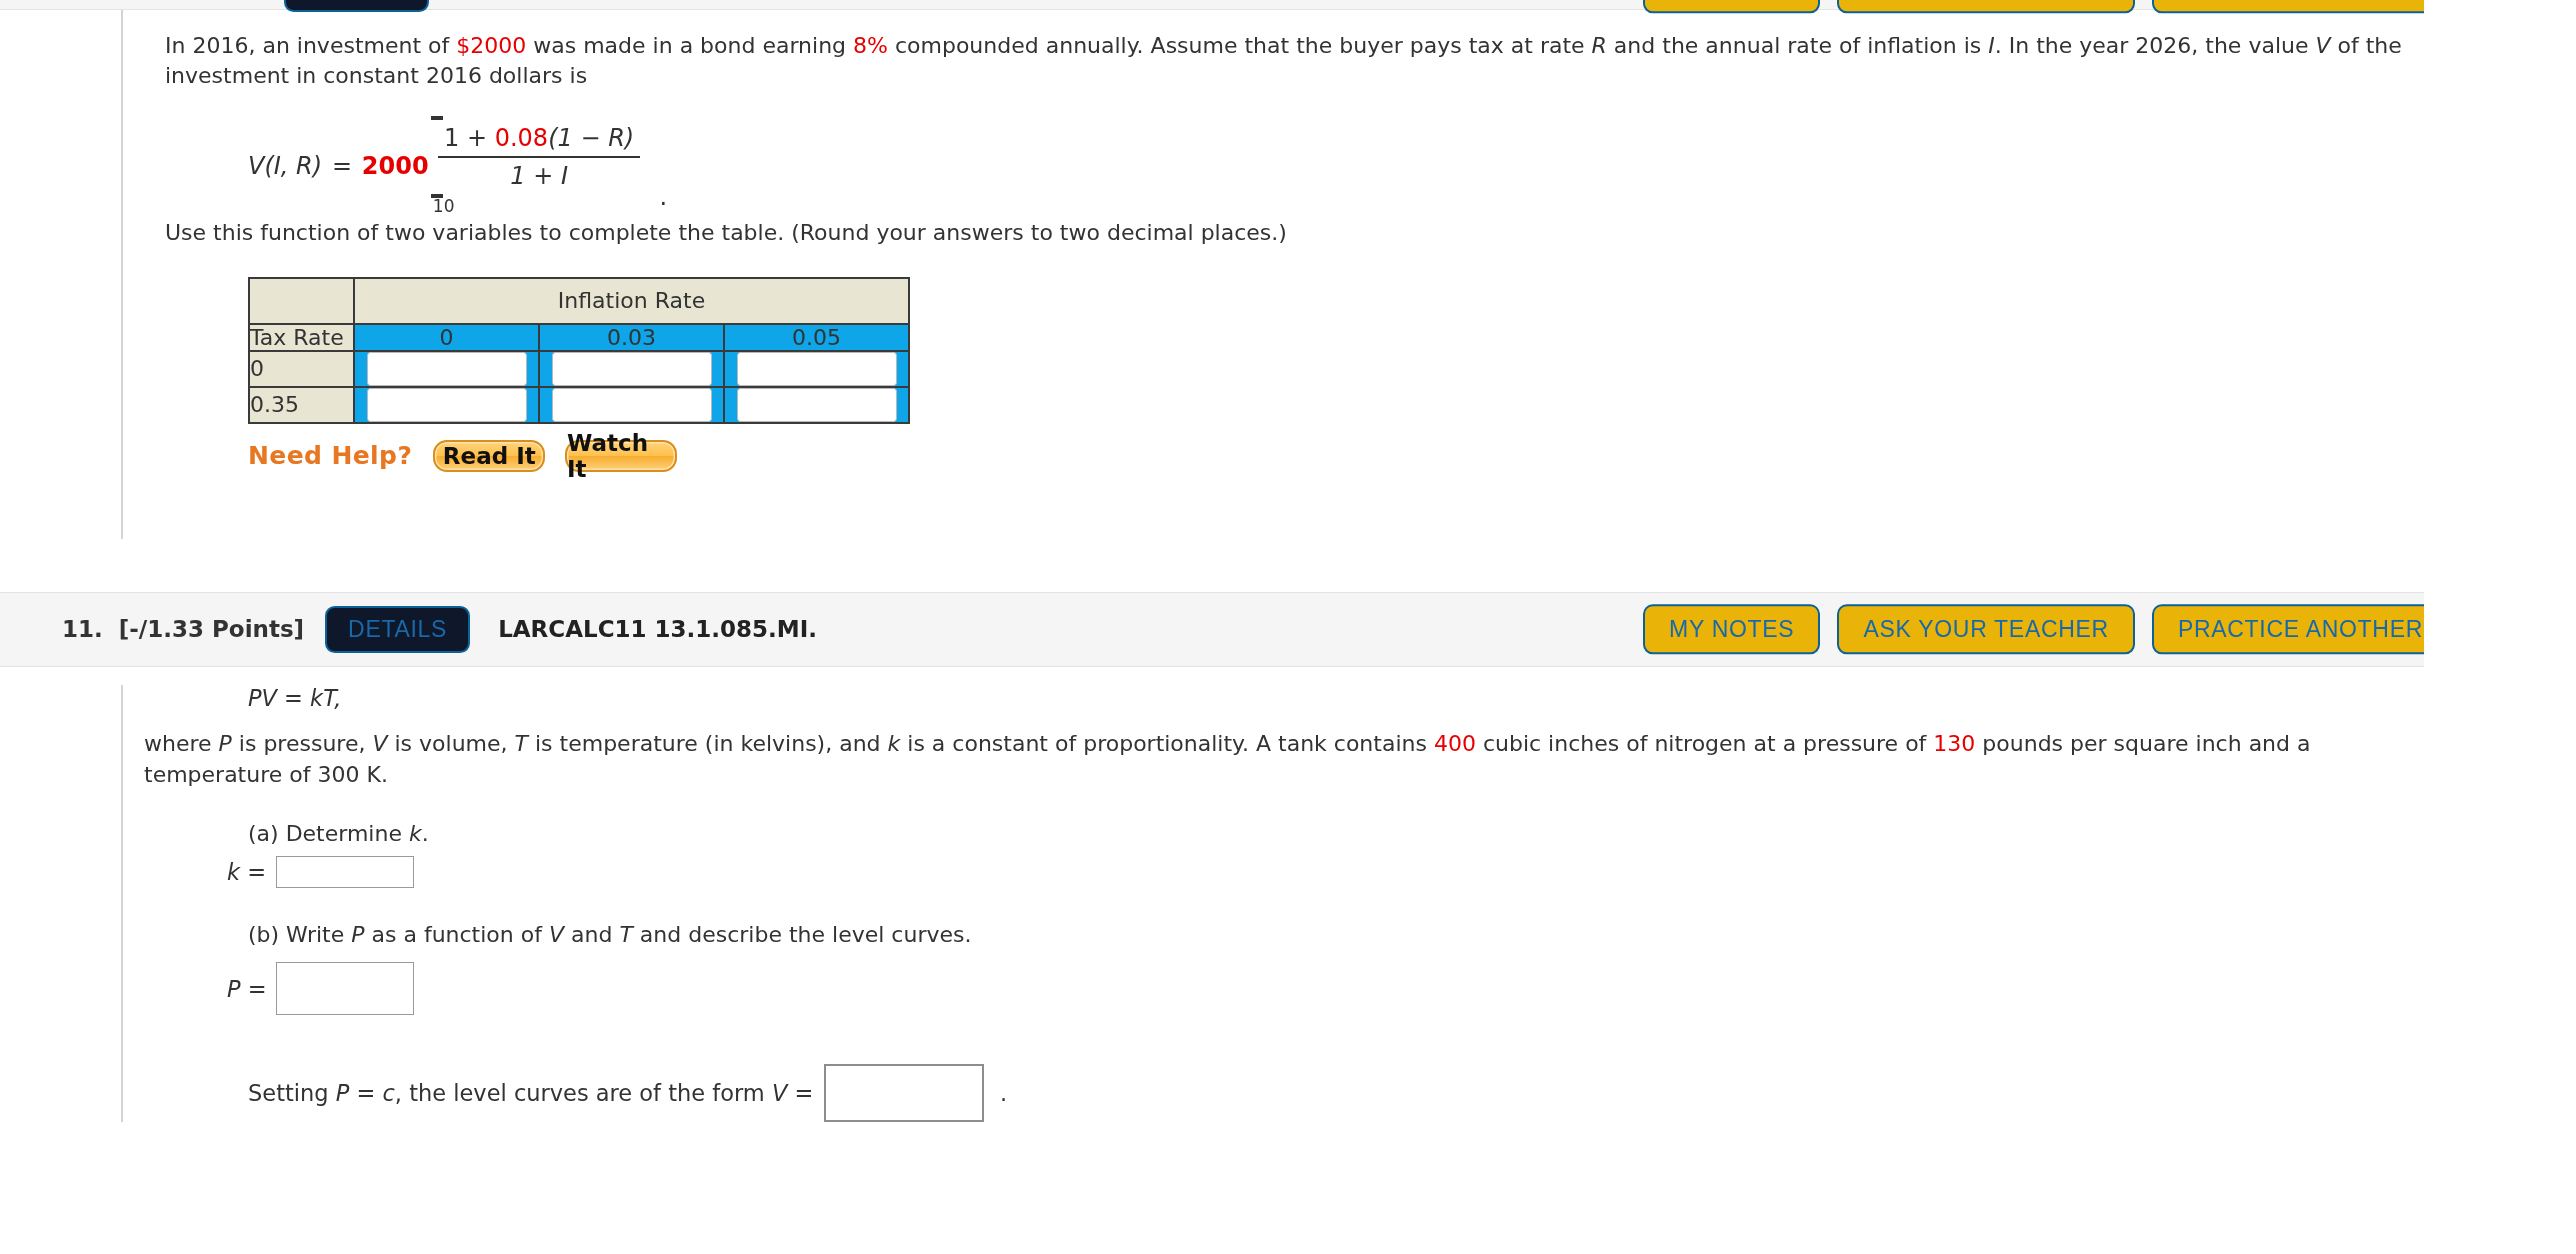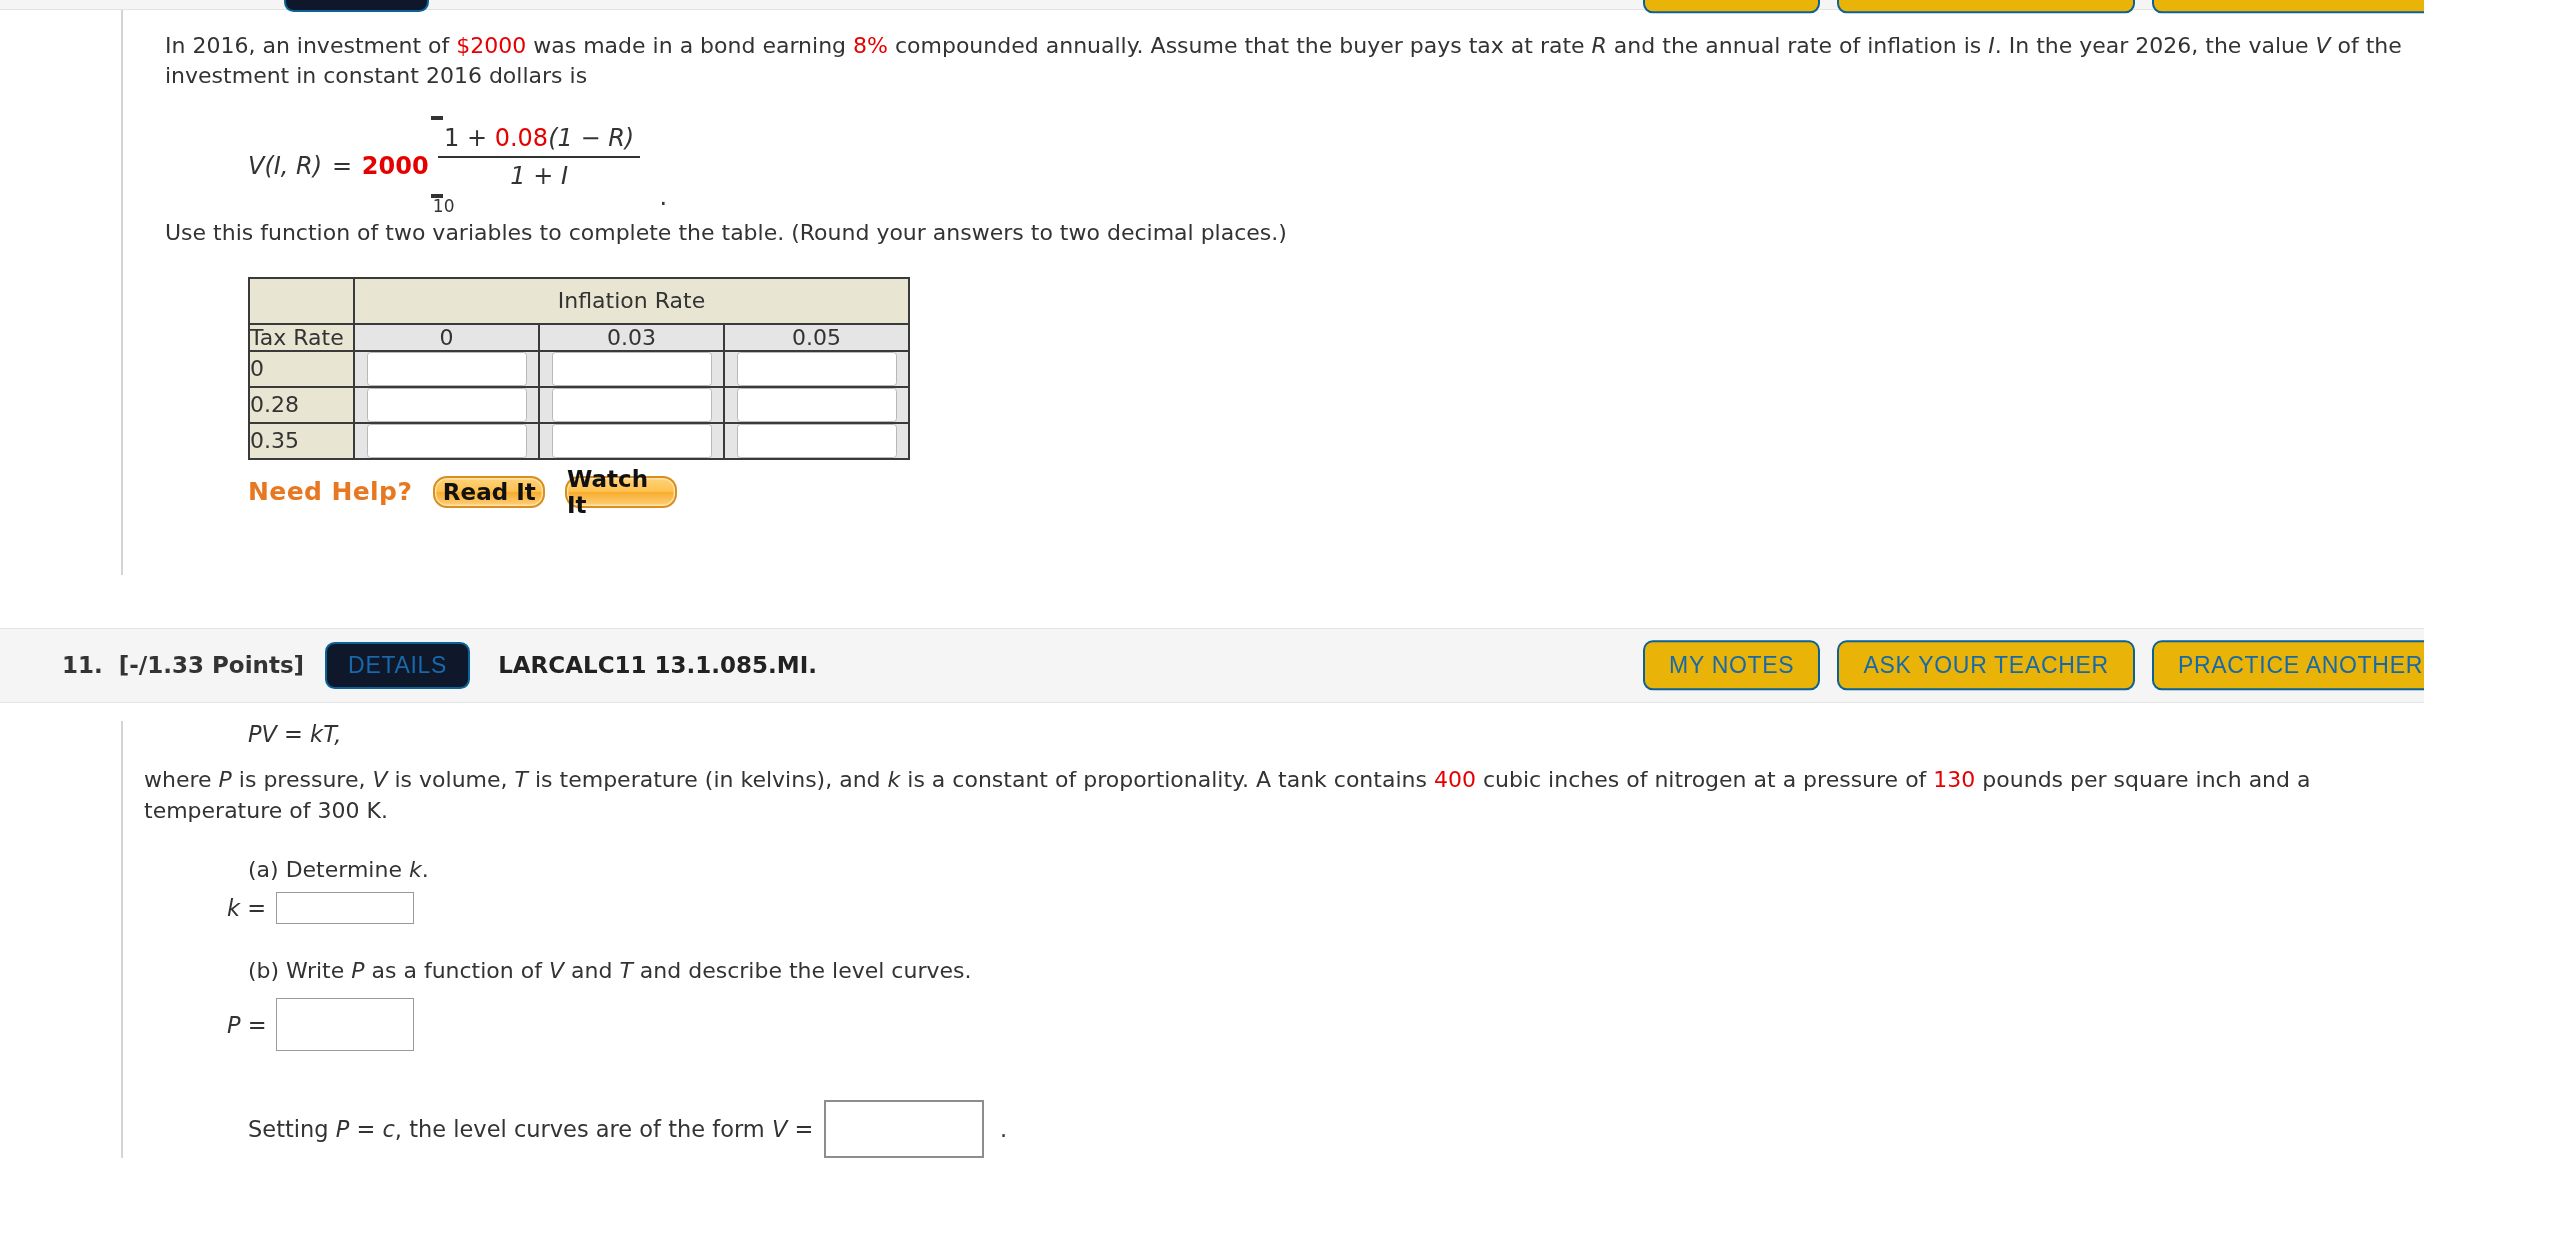--- a/index.html
+++ b/index.html
@@ -141,21 +141,21 @@
     align-self:flex-start;
     margin-left:1.4px;
     margin-top:-2.8px;
   }
   .period{margin-left:12.7px;align-self:flex-end;padding-bottom:4.2px;font-size:24px;}
 
   
   table.vtable{
     border-collapse:collapse;
     margin:28px 0 0 83px;
-    background:#e5e5e5;
+    background:#0ea5e9;
   }
   table.vtable td,table.vtable th{
     border:2.1px solid #3a3a3a;
     font-weight:normal;
     font-size:22px;
     color:#333;
     padding:0;
   }
   .th-bg{background:#e8e6d2;}
   .corner{width:103px;height:44px;}
@@ -329,26 +329,20 @@
           <td class="colhdr">0.03</td>
           <td class="colhdr">0.05</td>
         </tr>
         <tr>
           <td class="th-bg rowlbl">0</td>
           <td class="incell"><span class="tblinput"></span></td>
           <td class="incell"><span class="tblinput"></span></td>
           <td class="incell"><span class="tblinput"></span></td>
         </tr>
         <tr>
-          <td class="th-bg rowlbl">0.28</td>
-          <td class="incell"><span class="tblinput"></span></td>
-          <td class="incell"><span class="tblinput"></span></td>
-          <td class="incell"><span class="tblinput"></span></td>
-        </tr>
-        <tr>
           <td class="th-bg rowlbl">0.35</td>
           <td class="incell"><span class="tblinput"></span></td>
           <td class="incell"><span class="tblinput"></span></td>
           <td class="incell"><span class="tblinput"></span></td>
         </tr>
       </tbody>
         </table>
 
       <div class="needhelp">
         <span class="needhelp-lbl">Need Help?</span>

